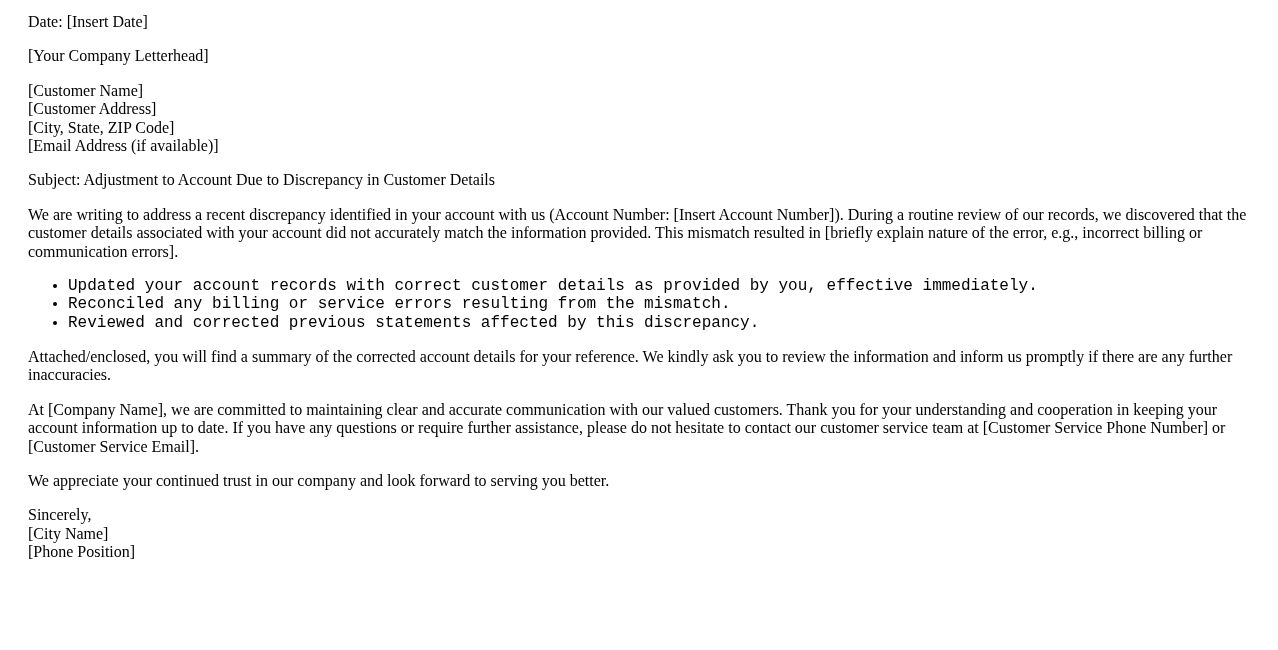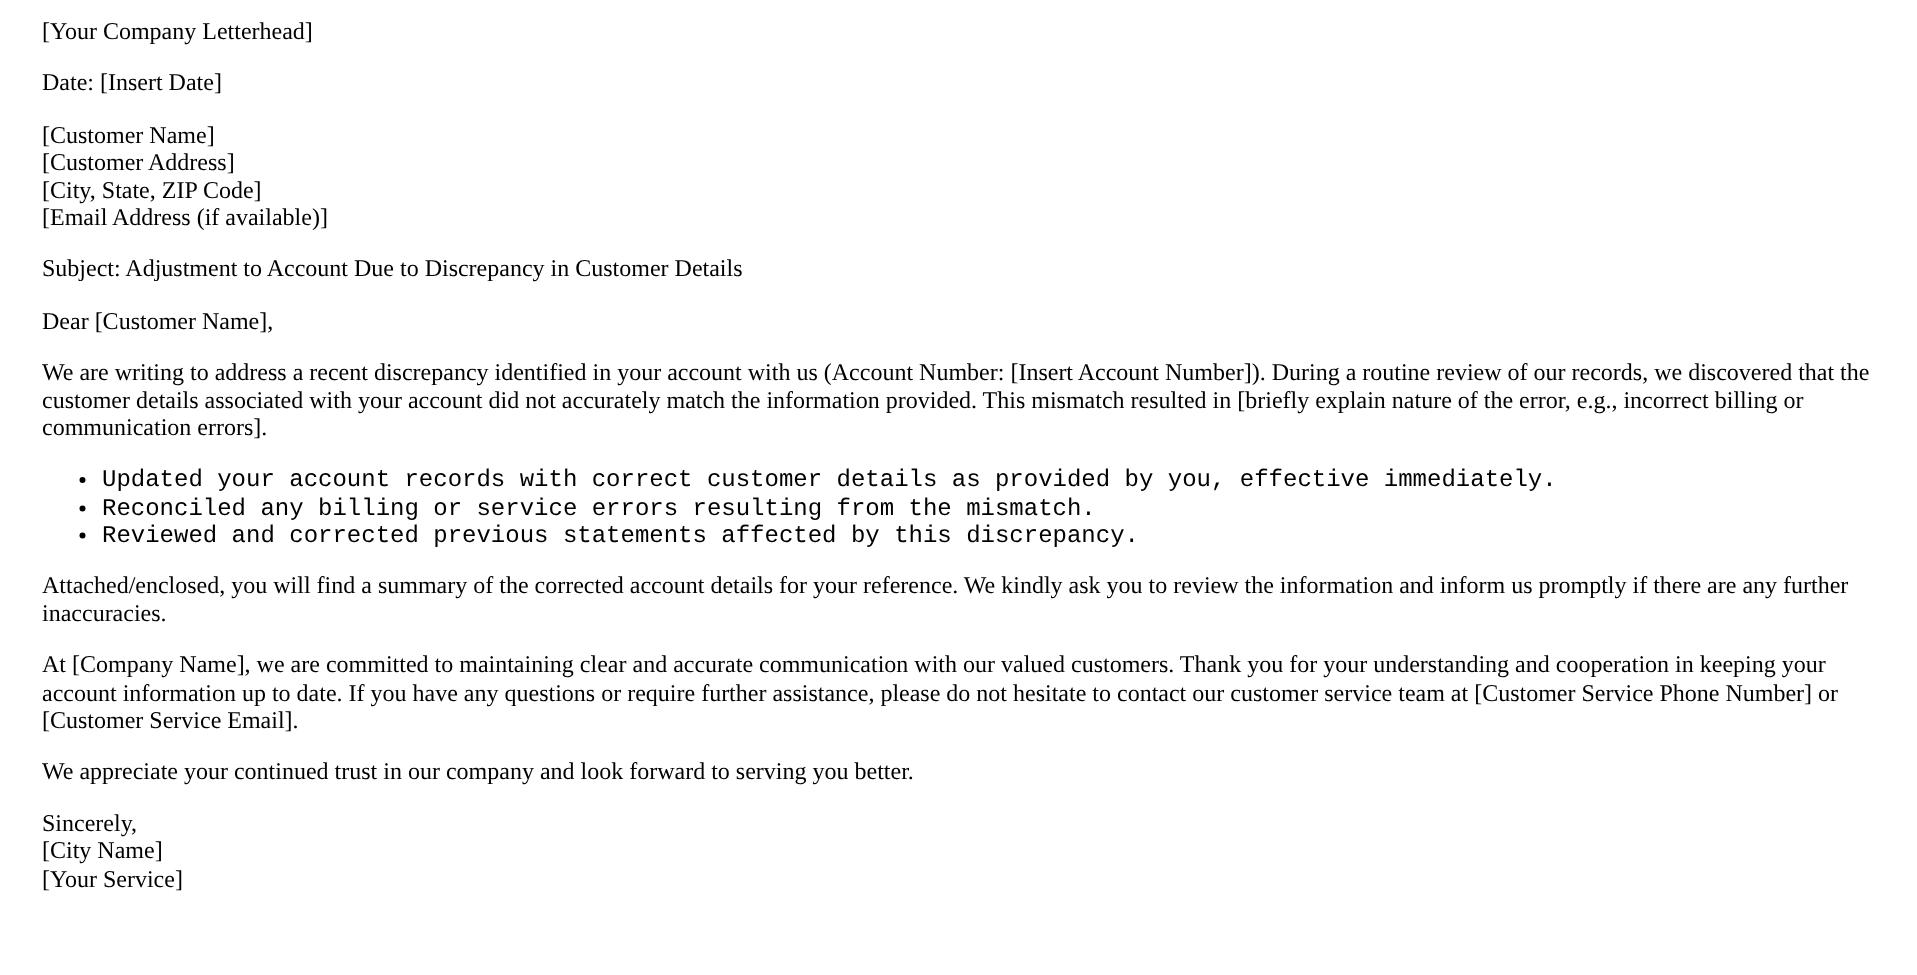--- a/index.html
+++ b/index.html
@@ -37,49 +37,48 @@
   ul.corrective-list li {
     margin: 0;
     padding: 0;
   }
 </style>
 </head>
 <body>
 
 <div class="page">
 
+  <p>Date: [Insert Date]</p>
+
   <p>[Your Company Letterhead]</p>
-
-  <p>Date: [Insert Date]</p>
 
   <p>
     <span>[Customer Name]</span><br>
     <span>[Customer Address]</span><br>
     <span>[City, State, ZIP Code]</span><br>
     <span>[Email Address (if available)]</span>
   </p>
 
   <p>Subject: Adjustment to Account Due to Discrepancy in Customer Details</p>
 
-  <p>Dear [Customer Name],</p>
 
   <p>We are writing to address a recent discrepancy identified in your account with us (Account Number: [Insert Account Number]). During a routine review of our records, we discovered that the customer details associated with your account did not accurately match the information provided. This mismatch resulted in [briefly explain nature of the error, e.g., incorrect billing or communication errors].</p>
 
 
   <ul class="corrective-list">
     <li>Updated your account records with correct customer details as provided by you, effective immediately.</li>
     <li>Reconciled any billing or service errors resulting from the mismatch.</li>
     <li>Reviewed and corrected previous statements affected by this discrepancy.</li>
   </ul>
 
   <p>Attached/enclosed, you will find a summary of the corrected account details for your reference. We kindly ask you to review the information and inform us promptly if there are any further inaccuracies.</p>
 
   <p>At [Company Name], we are committed to maintaining clear and accurate communication with our valued customers. Thank you for your understanding and cooperation in keeping your account information up to date. If you have any questions or require further assistance, please do not hesitate to contact our customer service team at [Customer Service Phone Number] or [Customer Service Email].</p>
 
   <p>We appreciate your continued trust in our company and look forward to serving you better.</p>
 
   <p>
     <span>Sincerely,</span><br>
     <span>[City Name]</span><br>
-    <span>[Your Service]</span>
+    <span>[Phone Position]</span>
   </p>
 
 </div>
 
 </body></html>

